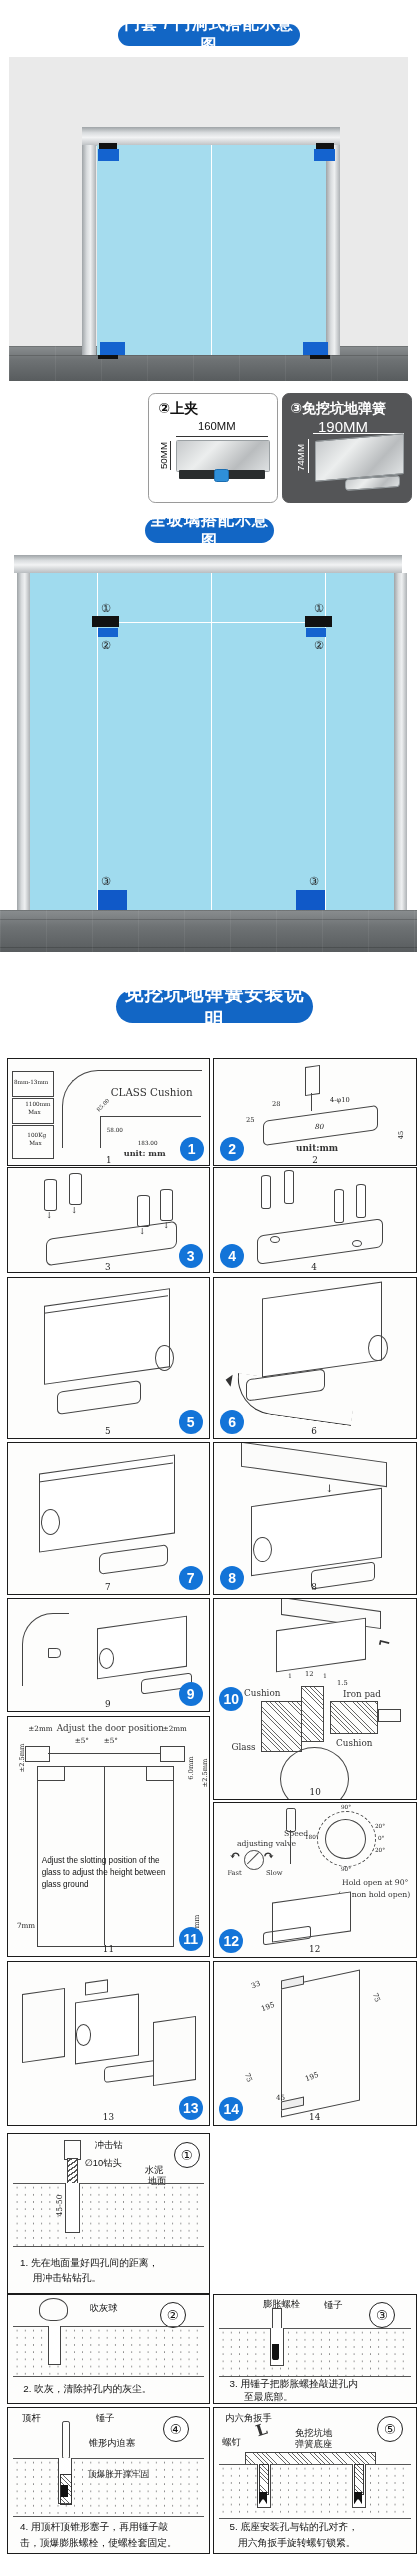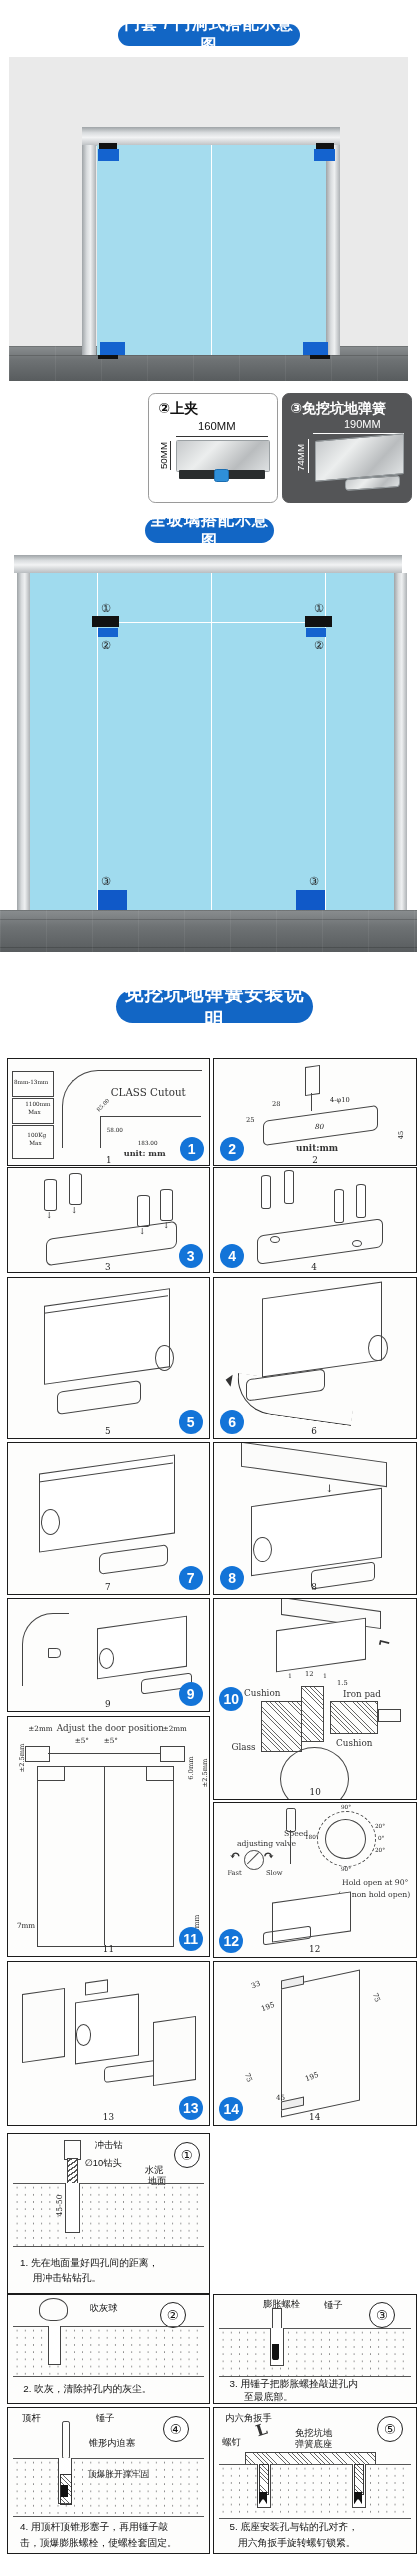--- a/index.html
+++ b/index.html
@@ -89,21 +89,21 @@
     <div class="abs dimline" style="left:27px;top:42px;width:92px;height:0.8px;"></div>
     <div class="abs dim vtext" style="left:1px;top:56px;font-size:9.8px;">50MM</div>
     <div class="abs dimline" style="left:20.6px;top:47px;width:0.8px;height:29px;"></div>
     <div class="abs metal" style="left:27px;top:46px;width:92px;height:30px;border-radius:1.5px;"></div>
     <div class="abs" style="left:30px;top:76px;width:86px;height:9.3px;background:#2a2d2e;border-radius:1px;"></div>
     <div class="abs" style="left:65px;top:75px;width:13.4px;height:11.3px;background:#2f8fd8;border-radius:2.6px;border:1px solid #1b6db0;"></div>
   </div>
 
   <div class="abs card dark" style="left:282px;top:393px;width:128px;height:108px;">
     <div class="abs card-label" style="left:7.2px;top:6.2px;">③免挖坑地弹簧</div>
-    <div class="abs dim" style="left:61px;top:24px;font-size:11px;">190MM</div>
+    <div class="abs dim" style="left:35px;top:24px;font-size:15px;">190MM</div>
     <div class="abs dimline" style="left:30px;top:39px;width:91px;height:0.8px;"></div>
     <div class="abs dim vtext" style="left:4.1px;top:58px;font-size:9.8px;">74MM</div>
     <div class="abs dimline" style="left:25px;top:45px;width:0.8px;height:34px;"></div>
     <div class="abs metal" style="left:32px;top:43px;width:87px;height:39px;transform:skewY(-5deg);border-radius:1.5px;"></div>
     <div class="abs metal" style="left:62px;top:83px;width:53px;height:10.3px;transform:skewY(-4deg);border-radius:4.1px;"></div>
   </div>
 
   <div class="abs pill" style="left:145px;top:518px;width:129px;height:25px;font-size:16px;border-radius:14.4px;">
     <span>全玻璃搭配示意图</span>
   </div>
@@ -142,21 +142,21 @@
     <div class="abs outline" style="left:4.1px;top:39px;width:40px;height:24px;"></div>
     <div class="abs dlabel dserif" style="left:17.5px;top:42px;font-size:5.7px;">1100mm</div>
     <div class="abs dlabel dserif" style="left:20.6px;top:50px;font-size:5.7px;">Max</div>
     <div class="abs outline" style="left:4.1px;top:66px;width:40px;height:32px;"></div>
     <div class="abs dlabel dserif" style="left:19.6px;top:73px;font-size:5.7px;">100Kg</div>
     <div class="abs dlabel dserif" style="left:21.6px;top:81px;font-size:5.7px;">Max</div>
 
     <div class="abs" style="left:54px;top:11.3px;width:139px;height:77px;border-left:0.8px solid #444;border-top:0.8px solid #444;border-radius:36px 0 0 0;"></div>
     <div class="abs ln" style="left:92px;top:57px;width:101px;height:0.8px;"></div>
     <div class="abs ln" style="left:92px;top:57px;width:0.8px;height:32px;"></div>
-    <div class="abs draw" style="left:103px;top:27px;font-size:10.3px;">CLASS Cutout</div>
+    <div class="abs draw" style="left:103px;top:27px;font-size:10.3px;">CLASS Cushion</div>
     <div class="abs dlabel dserif" style="left:87px;top:43px;font-size:5.2px;transform:rotate(-45deg);">R5.00</div>
     <div class="abs dlabel dserif" style="left:99px;top:68px;font-size:5.7px;">58.00</div>
     <div class="abs dlabel dserif" style="left:130px;top:81px;font-size:5.7px;">183.00</div>
     <div class="abs draw" style="left:116px;top:89px;font-size:8.2px;font-weight:bold;">unit: mm</div>
     <div class="abs pnum" style="left:96px;top:96px;width:10.3px;">1</div>
     <div class="abs badge" style="left:172px;top:78px;">1</div>
   </div>
 
   <div class="abs panel" style="left:213px;top:1058px;width:202px;height:106px;">
     <div class="abs outline iso" style="left:91px;top:7.2px;width:13.4px;height:27px;"></div>
@@ -277,20 +277,21 @@
     <div class="abs outline" style="left:17.5px;top:29px;width:23px;height:14.4px;"></div>
     <div class="abs outline" style="left:152px;top:29px;width:23px;height:14.4px;"></div>
     <div class="abs ln" style="left:40px;top:36px;width:112px;height:0.8px;"></div>
     <div class="abs dlabel dserif vtext" style="left:0px;top:37px;font-size:6.7px;">±2.5mm</div>
     <div class="abs dlabel dserif vtext" style="left:171px;top:47px;font-size:6.7px;">6.0mm</div>
     <div class="abs dlabel dserif vtext" style="left:183px;top:52px;font-size:6.7px;">±2.5mm</div>
     <div class="abs outline" style="left:29px;top:49px;width:135px;height:179px;border-width:1px;"></div>
     <div class="abs outline" style="left:29px;top:49px;width:26px;height:13.4px;"></div>
     <div class="abs outline" style="left:138px;top:49px;width:26px;height:13.4px;"></div>
     <div class="abs ln" style="left:96px;top:49px;width:0.8px;height:179px;"></div>
+    <div class="abs cap" style="left:34px;top:138px;width:124px;font-size:8.2px;">Adjust the slotting position of the glass to adjust the height  between glass ground</div>
     <div class="abs dlabel dserif" style="left:9.3px;top:204px;font-size:7.2px;">7mm</div>
     <div class="abs dlabel dserif vtext" style="left:174px;top:208px;font-size:7.2px;">12.5mm</div>
     <div class="abs pnum" style="left:94px;top:227px;width:13.4px;">11</div>
     <div class="abs badge" style="left:171px;top:210px;">11</div>
   </div>
 
   <div class="abs panel" style="left:213px;top:1802px;width:202px;height:154px;">
     <div class="abs draw" style="left:23px;top:26px;font-size:7.7px;padding-left:47px;">Speed</div>
     <div class="abs draw" style="left:23px;top:36px;font-size:7.7px;">adjusting valve</div>
     <div class="abs outline" style="left:30px;top:47px;width:17.5px;height:17.5px;border-radius:50%;border-width:1px;"></div>

